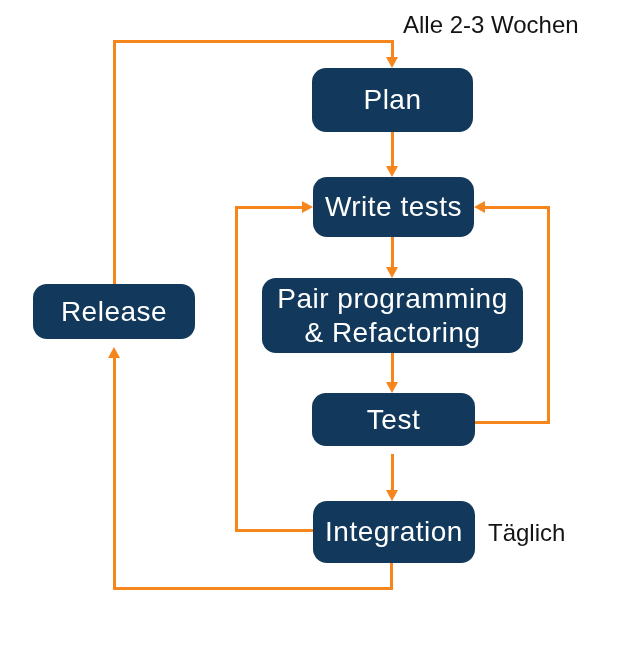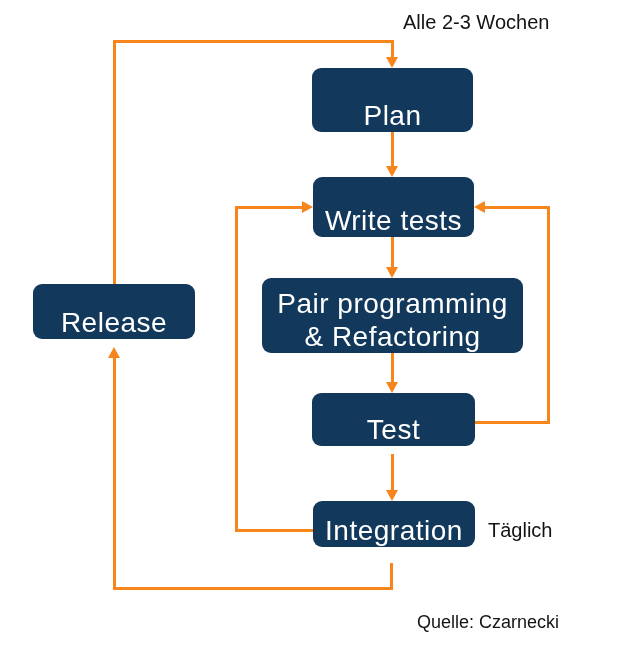--- a/index.html
+++ b/index.html
@@ -15,44 +15,44 @@
     width:623px;height:645px;
     background:var(--bg);
     font-family:"Liberation Sans", sans-serif;
     overflow:hidden;
   }
   
   .node{
     position:absolute;
     background:var(--navy);
     color:var(--node-text);
-    border-radius:9px;
+    border-radius:14px;
     display:flex;
-    align-items:flex-end;
+    align-items:center;
     justify-content:center;
     text-align:center;
     font-size:28px;
     line-height:1.18;
     letter-spacing:0.5px;
   }
   
   .seg{position:absolute;background:var(--orange);}
   .seg.h{height:3px;}
   .seg.v{width:3px;}
   
   .arrow{position:absolute;width:0;height:0;}
   .arrow.down{border-left:6px solid transparent;border-right:6px solid transparent;border-top:11px solid var(--orange);}
   .arrow.up{border-left:6px solid transparent;border-right:6px solid transparent;border-bottom:11px solid var(--orange);}
   .arrow.left{border-top:6px solid transparent;border-bottom:6px solid transparent;border-right:11px solid var(--orange);}
   .arrow.right{border-top:6px solid transparent;border-bottom:6px solid transparent;border-left:11px solid var(--orange);}
   
   .note{
     position:absolute;
     color:var(--label-text);
-    font-size:20px;
+    font-size:24px;
     white-space:nowrap;
   }
   .note.source{font-size:18px;}
 </style>
 </head>
 <body>
 
 <div class="canvas">
 
   <div class="seg v" style="left:113px;top:41px;height:243px"></div>
@@ -99,25 +99,24 @@
   </div>
 
   <div class="node" style="left:313px;top:177px;width:161px;height:60px">
     <span>Write tests</span>
   </div>
 
   <div class="node" style="left:312px;top:393px;width:163px;height:53px">
     <span>Test</span>
   </div>
 
-  <div class="node" style="left:313px;top:501px;width:162px;height:46px">
+  <div class="node" style="left:313px;top:501px;width:162px;height:62px">
     <span>Integration</span>
   </div>
 
   <div class="node" style="left:33px;top:284px;width:162px;height:55px">
     <span>Release</span>
   </div>
 
   <div class="note" style="left:403px;top:11px">Alle 2-3 Wochen</div>
   <div class="note" style="left:488px;top:519px">Täglich</div>
-  <div class="note source" style="left:417px;top:612px">Quelle: Czarnecki</div>
 
 </div>
 
 </body></html>

